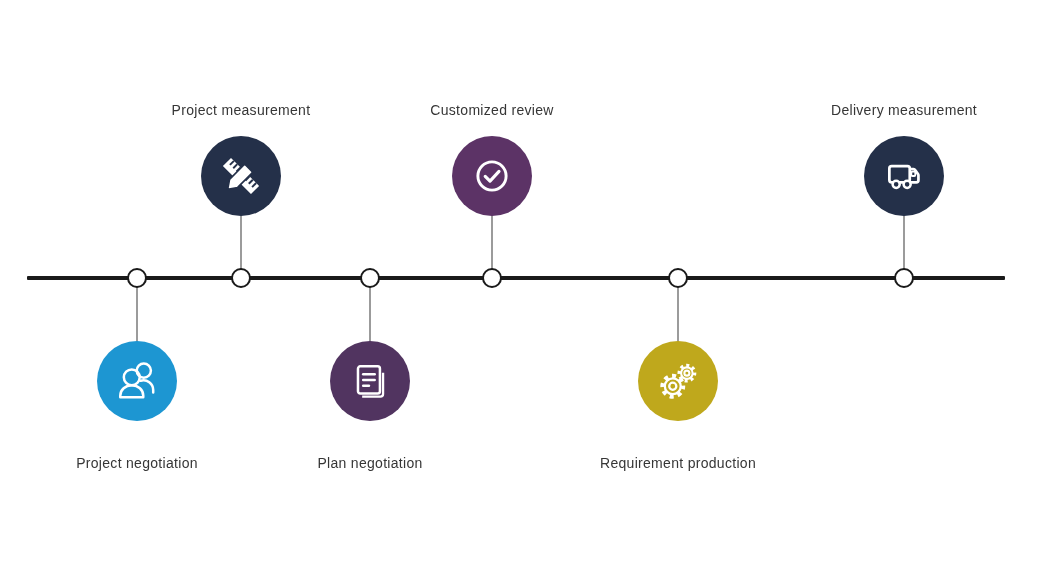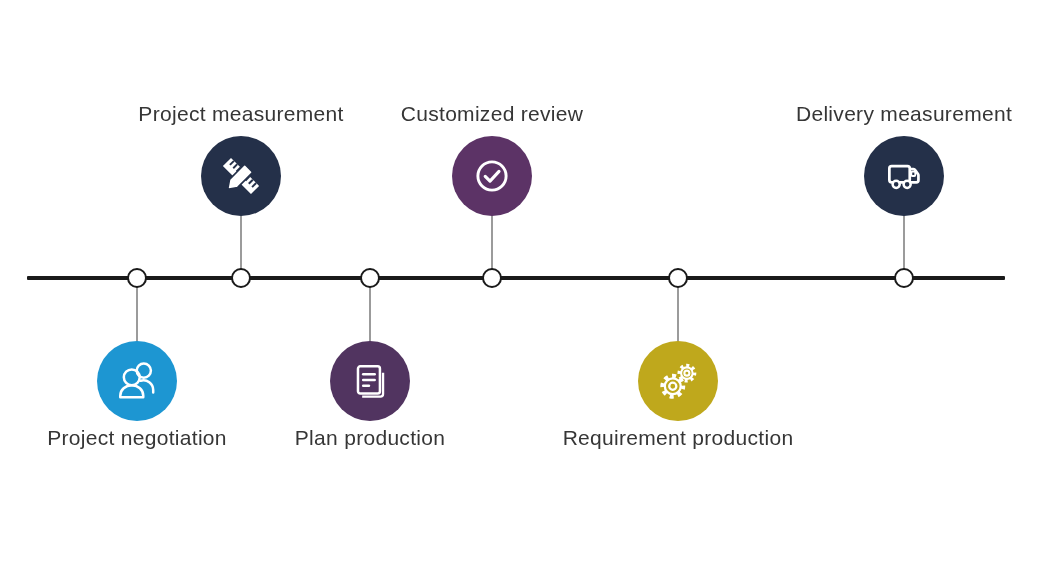--- a/index.html
+++ b/index.html
@@ -29,24 +29,24 @@
   }
   .icon-circle{
     position:absolute;left:-40px;width:80px;height:80px;border-radius:50%;
     display:flex;align-items:center;justify-content:center;z-index:2;
   }
   .above .icon-circle{top:136px;}
   .below .icon-circle{top:341px;}
   .icon-circle svg{width:46px;height:46px;display:block;}
   .label{
     position:absolute;transform:translateX(-50%);white-space:nowrap;
-    font-size:21px;letter-spacing:0.3px;color:#363636;z-index:2;
+    font-size:14px;letter-spacing:0.3px;color:#363636;z-index:2;
   }
   .above .label{top:102px;}
-  .below .label{top:426px;}
+  .below .label{top:455px;}
 </style>
 </head>
 <body>
 
 <div class="canvas">
 
   <div class="timeline-line"></div>
 
   <div class="step below s1">
     <div class="connector"></div>
@@ -91,21 +91,21 @@
     <div class="node"></div>
     <div class="icon-circle" style="background-color: rgb(81, 52, 96);">
       <svg viewBox="0 0 44 44">
         <path d="M34.5 14 v20.5 a2.5 2.5 0 0 1 -2.5 2.5 H14.5" fill="none" stroke="#fff" stroke-width="2.2"></path>
         <rect x="10.5" y="8" width="21" height="26" rx="2.2" fill="none" stroke="#fff" stroke-width="2.4"></rect>
         <line x1="15.5" y1="15.5" x2="26.5" y2="15.5" stroke="#fff" stroke-width="2.4" stroke-linecap="round"></line>
         <line x1="15.5" y1="21" x2="26.5" y2="21" stroke="#fff" stroke-width="2.4" stroke-linecap="round"></line>
         <line x1="15.5" y1="26.5" x2="21" y2="26.5" stroke="#fff" stroke-width="2.4" stroke-linecap="round"></line>
       </svg>
     </div>
-    <div class="label">Plan production</div>
+    <div class="label">Plan negotiation</div>
   </div>
 
   <div class="step above s4">
     <div class="connector"></div>
     <div class="node"></div>
     <div class="icon-circle" style="background-color: rgb(92, 51, 102);">
       <svg viewBox="0 0 44 44">
         <circle cx="22" cy="22" r="13.5" fill="none" stroke="#fff" stroke-width="2.8"></circle>
         <path d="M15.5 22.3 l4.6 4.6 l8.6 -9.3" fill="none" stroke="#fff" stroke-width="3" stroke-linecap="round" stroke-linejoin="round"></path>
       </svg>

